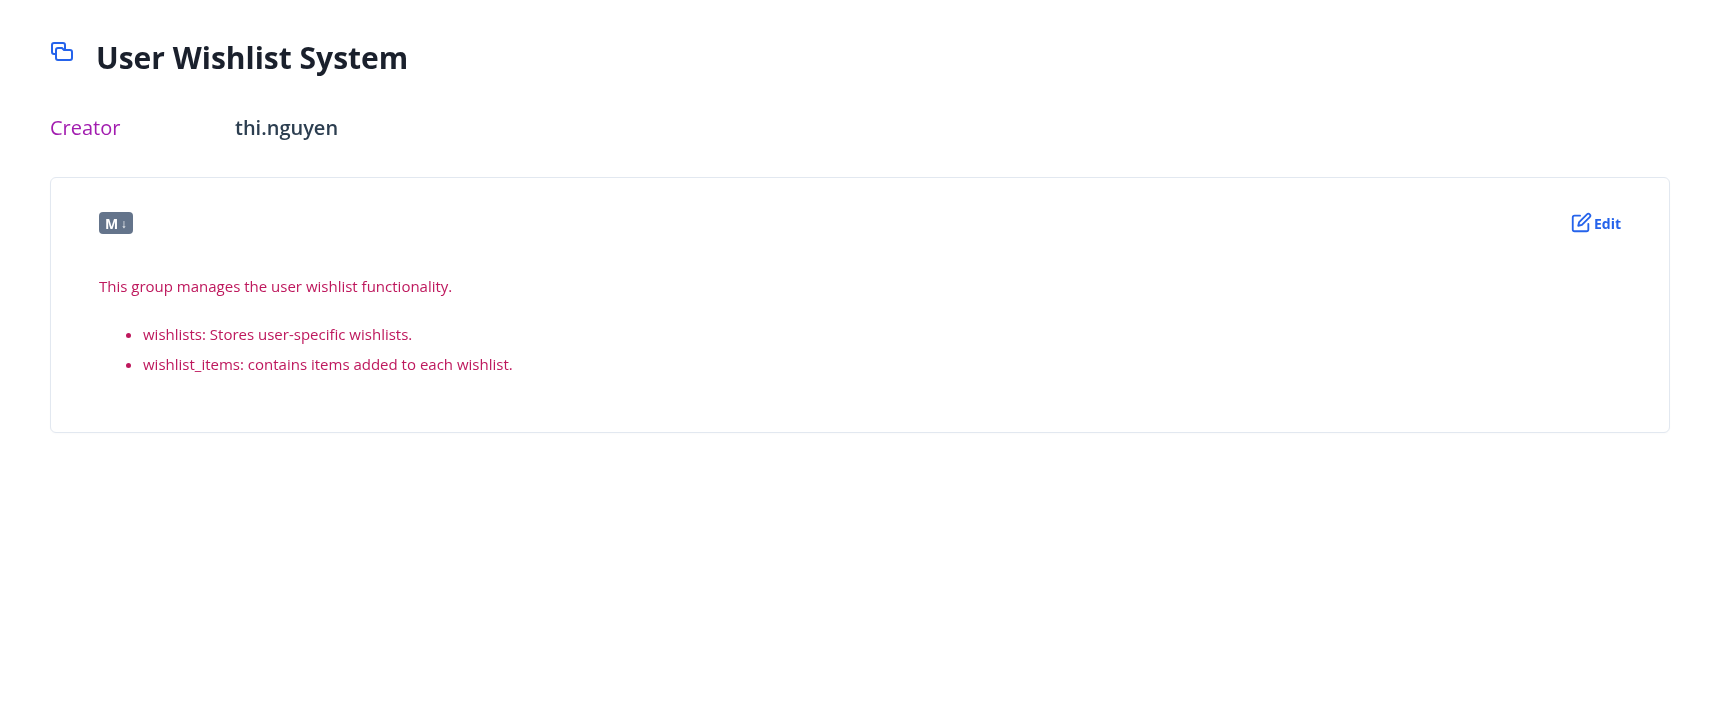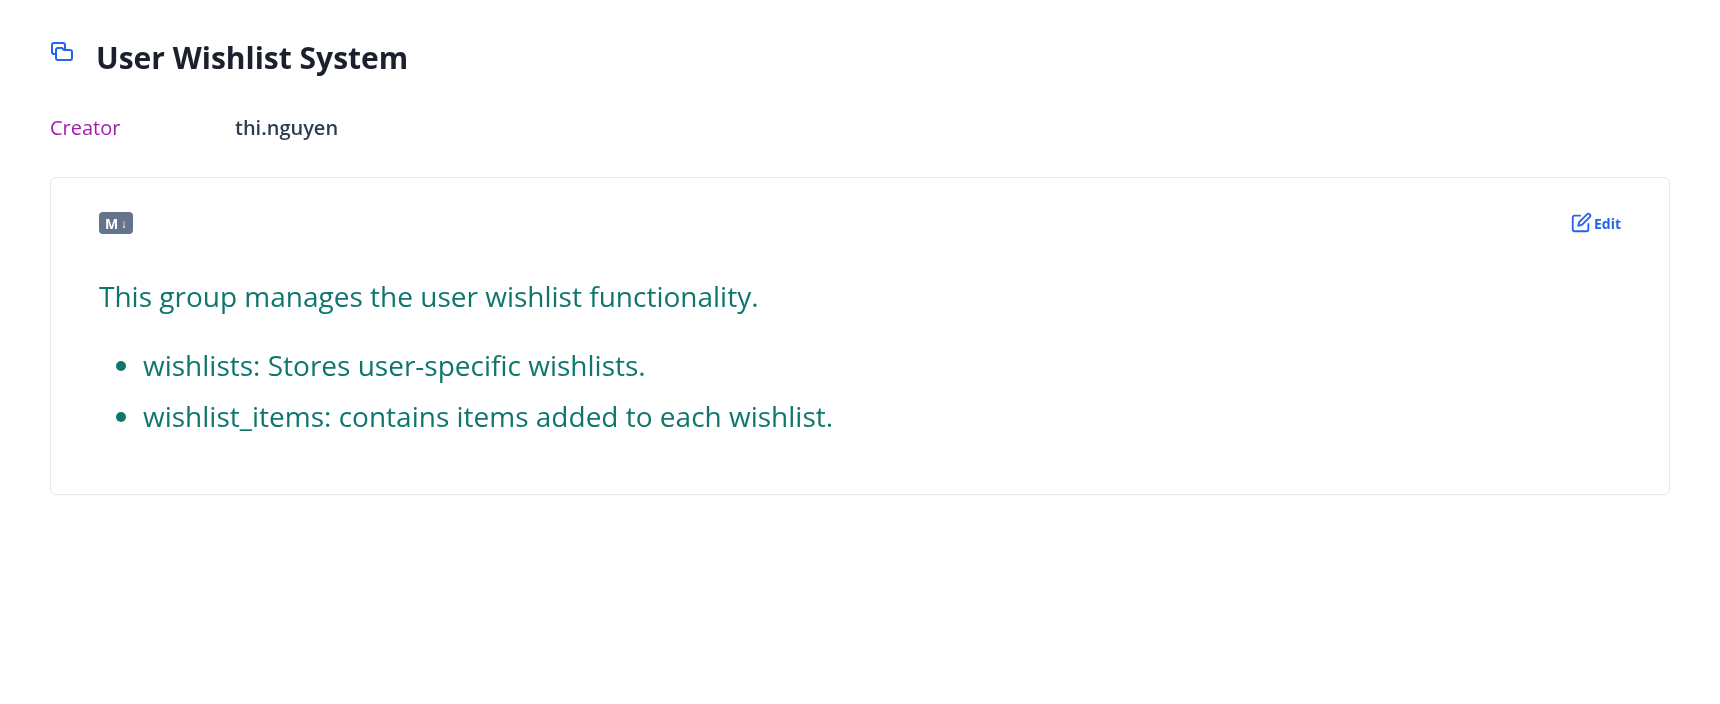--- a/index.html
+++ b/index.html
@@ -90,22 +90,22 @@
     align-items: center;
     gap: 2px;
     color: #2563eb;
     font-size: 14px;
     font-weight: 700;
     cursor: pointer;
     text-decoration: none;
   }
   .edit-link svg { width: 22px; height: 22px; }
   .notes-body {
-    font-size: 28px;
-    color: #0f766e;
+    font-size: 15px;
+    color: #be185d;
     line-height: 1.6;
   }
   .notes-body p { margin: 0 0 24px 0; }
   .notes-body ul {
     margin: 0;
     padding-left: 44px;
   }
   .notes-body li {
     margin-bottom: 6px;
   }

